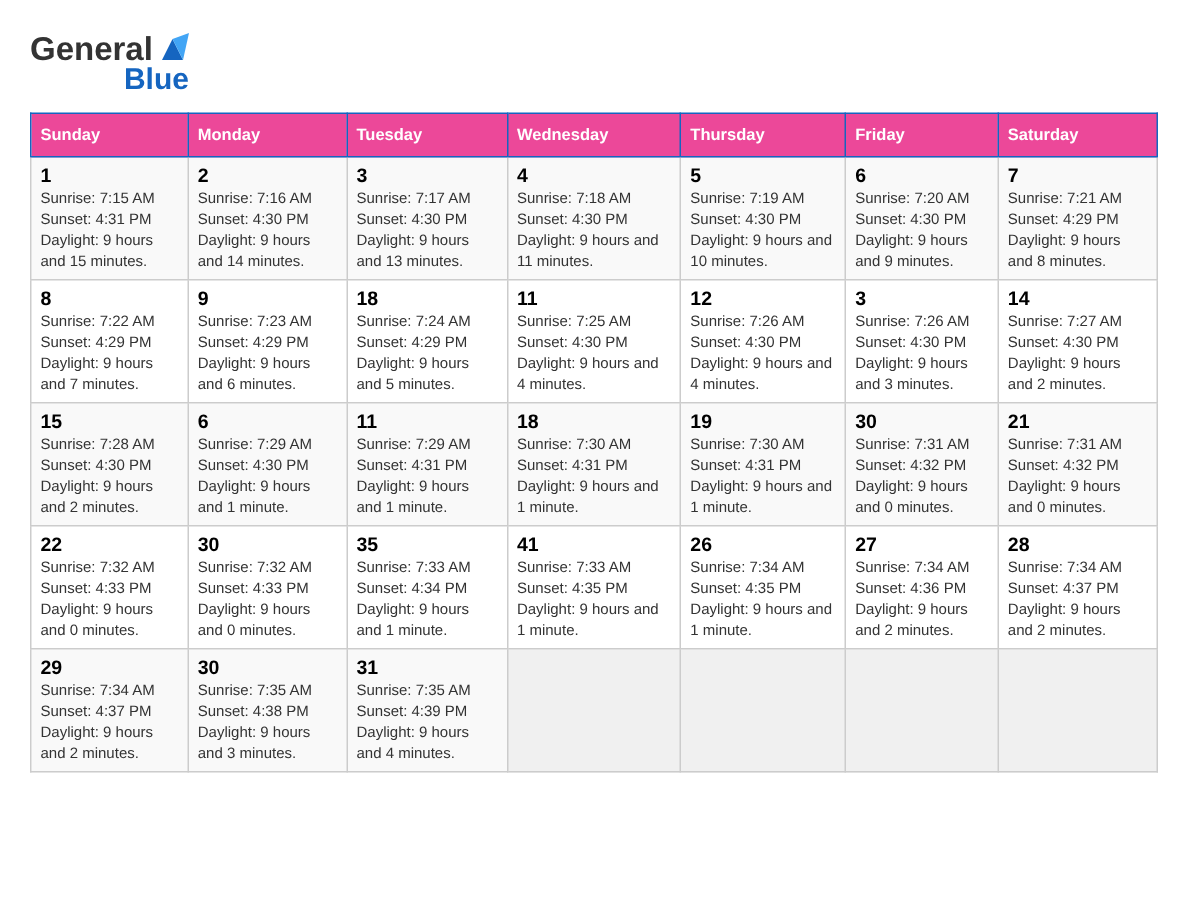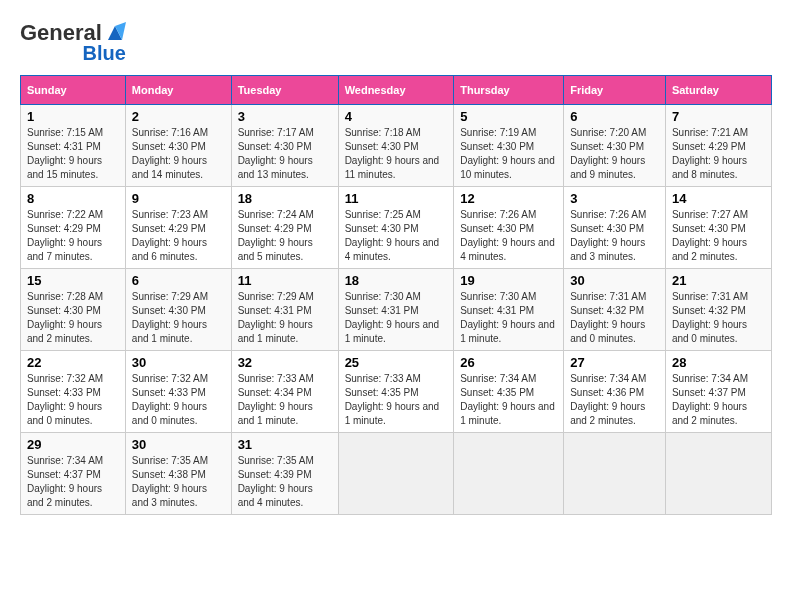--- a/index.html
+++ b/index.html
@@ -246,27 +246,27 @@
           Sunrise: 7:32 AM<br>Sunset: 4:33 PM<br>Daylight: 9 hours and 0 minutes.
         </div>
         </td>
         <td>
           <span class="day-number">30</span>
         <div class="day-info">
           Sunrise: 7:32 AM<br>Sunset: 4:33 PM<br>Daylight: 9 hours and 0 minutes.
         </div>
         </td>
         <td>
-          <span class="day-number">32</span>
+          <span class="day-number">35</span>
         <div class="day-info">
           Sunrise: 7:33 AM<br>Sunset: 4:34 PM<br>Daylight: 9 hours and 1 minute.
         </div>
         </td>
         <td>
-          <span class="day-number">25</span>
+          <span class="day-number">41</span>
         <div class="day-info">
           Sunrise: 7:33 AM<br>Sunset: 4:35 PM<br>Daylight: 9 hours and 1 minute.
         </div>
         </td>
         <td>
           <span class="day-number">26</span>
         <div class="day-info">
           Sunrise: 7:34 AM<br>Sunset: 4:35 PM<br>Daylight: 9 hours and 1 minute.
         </div>
         </td>

